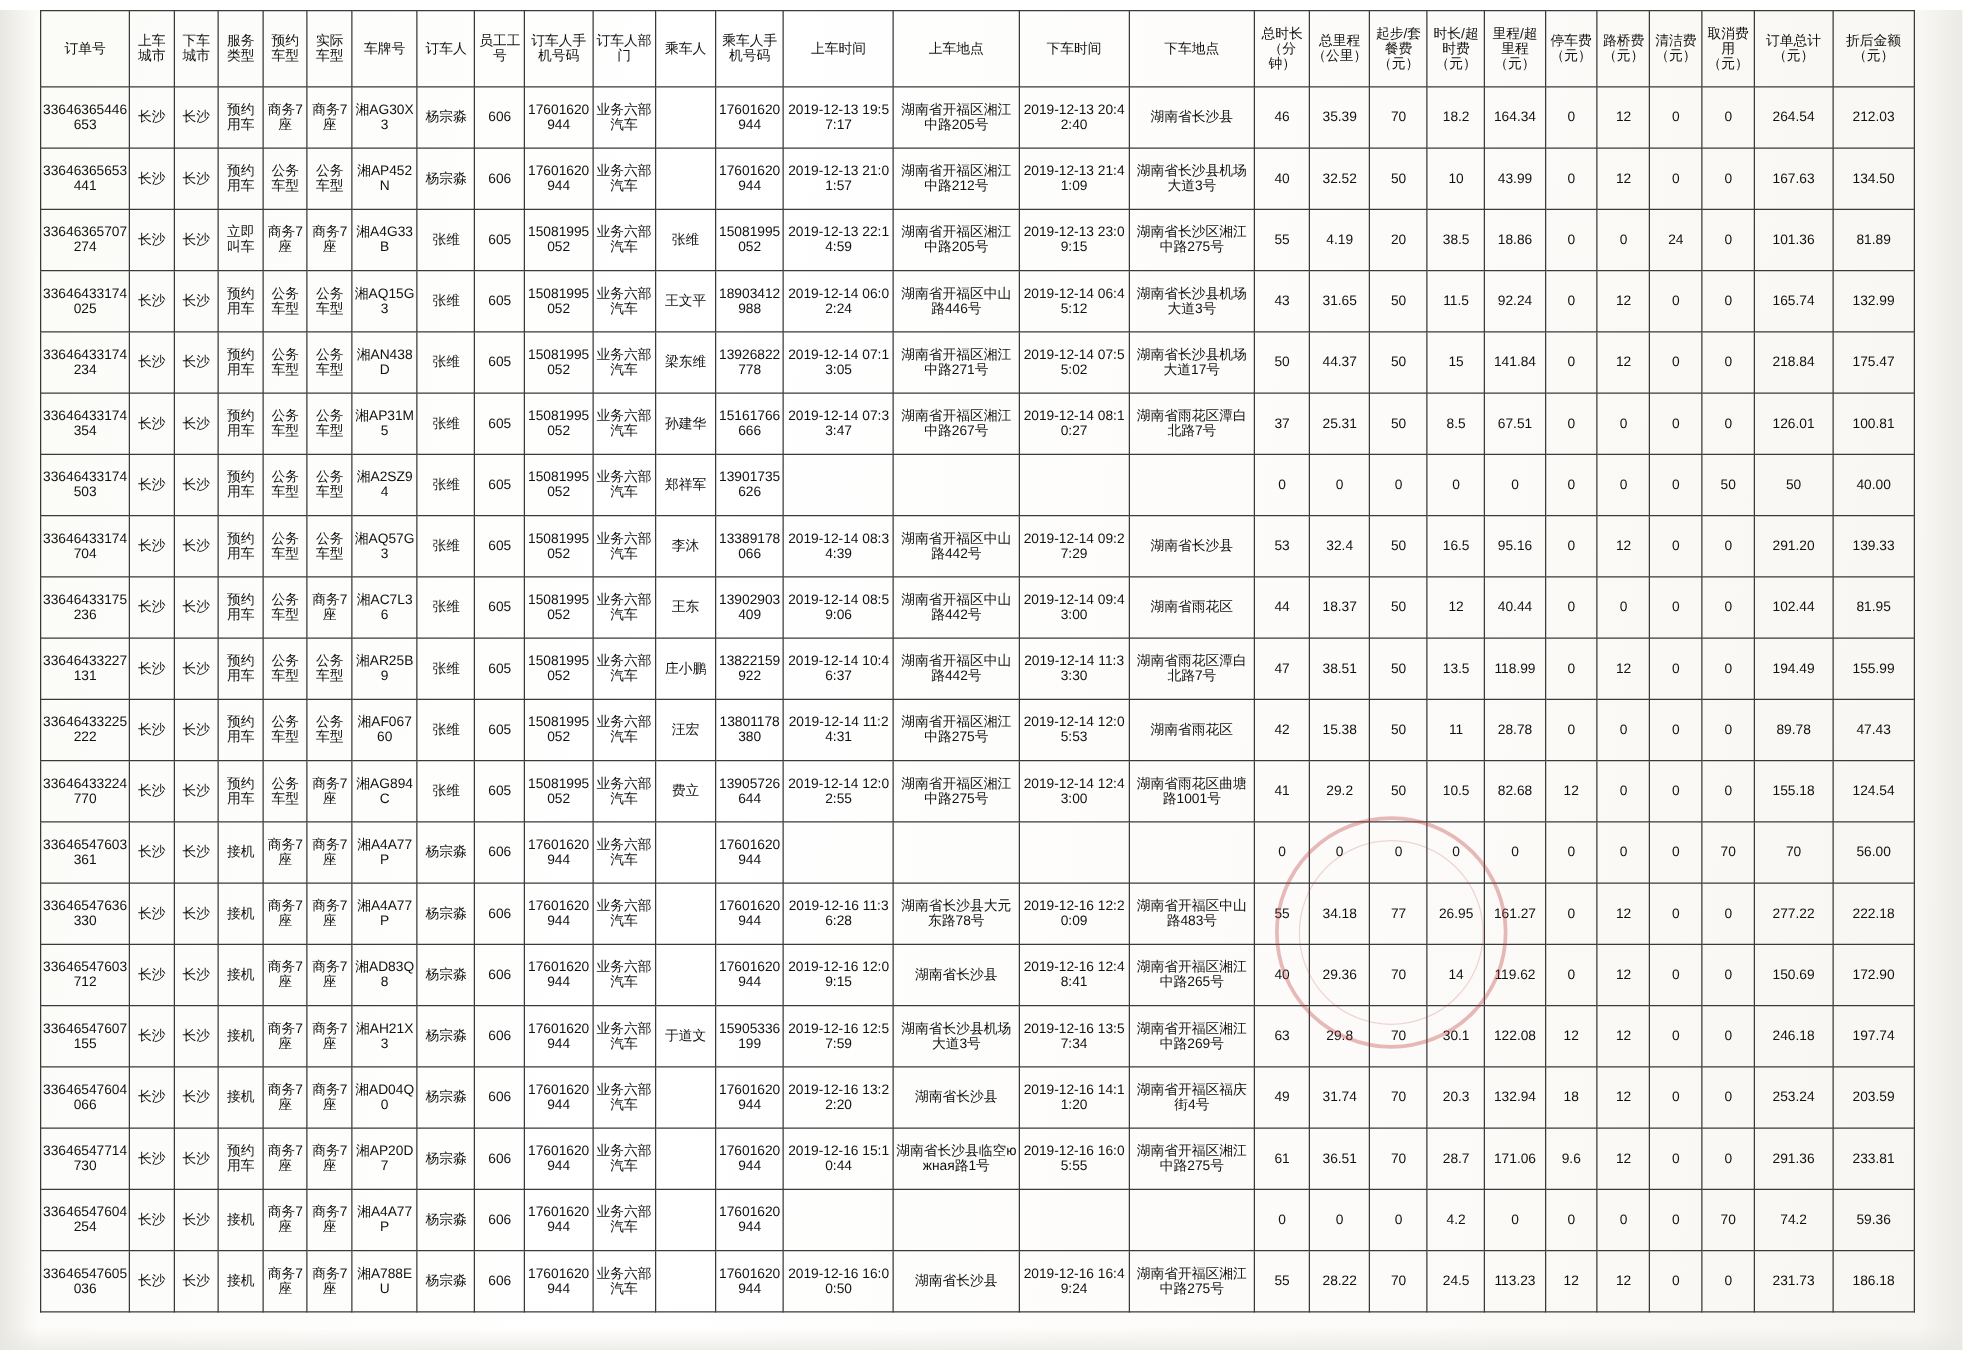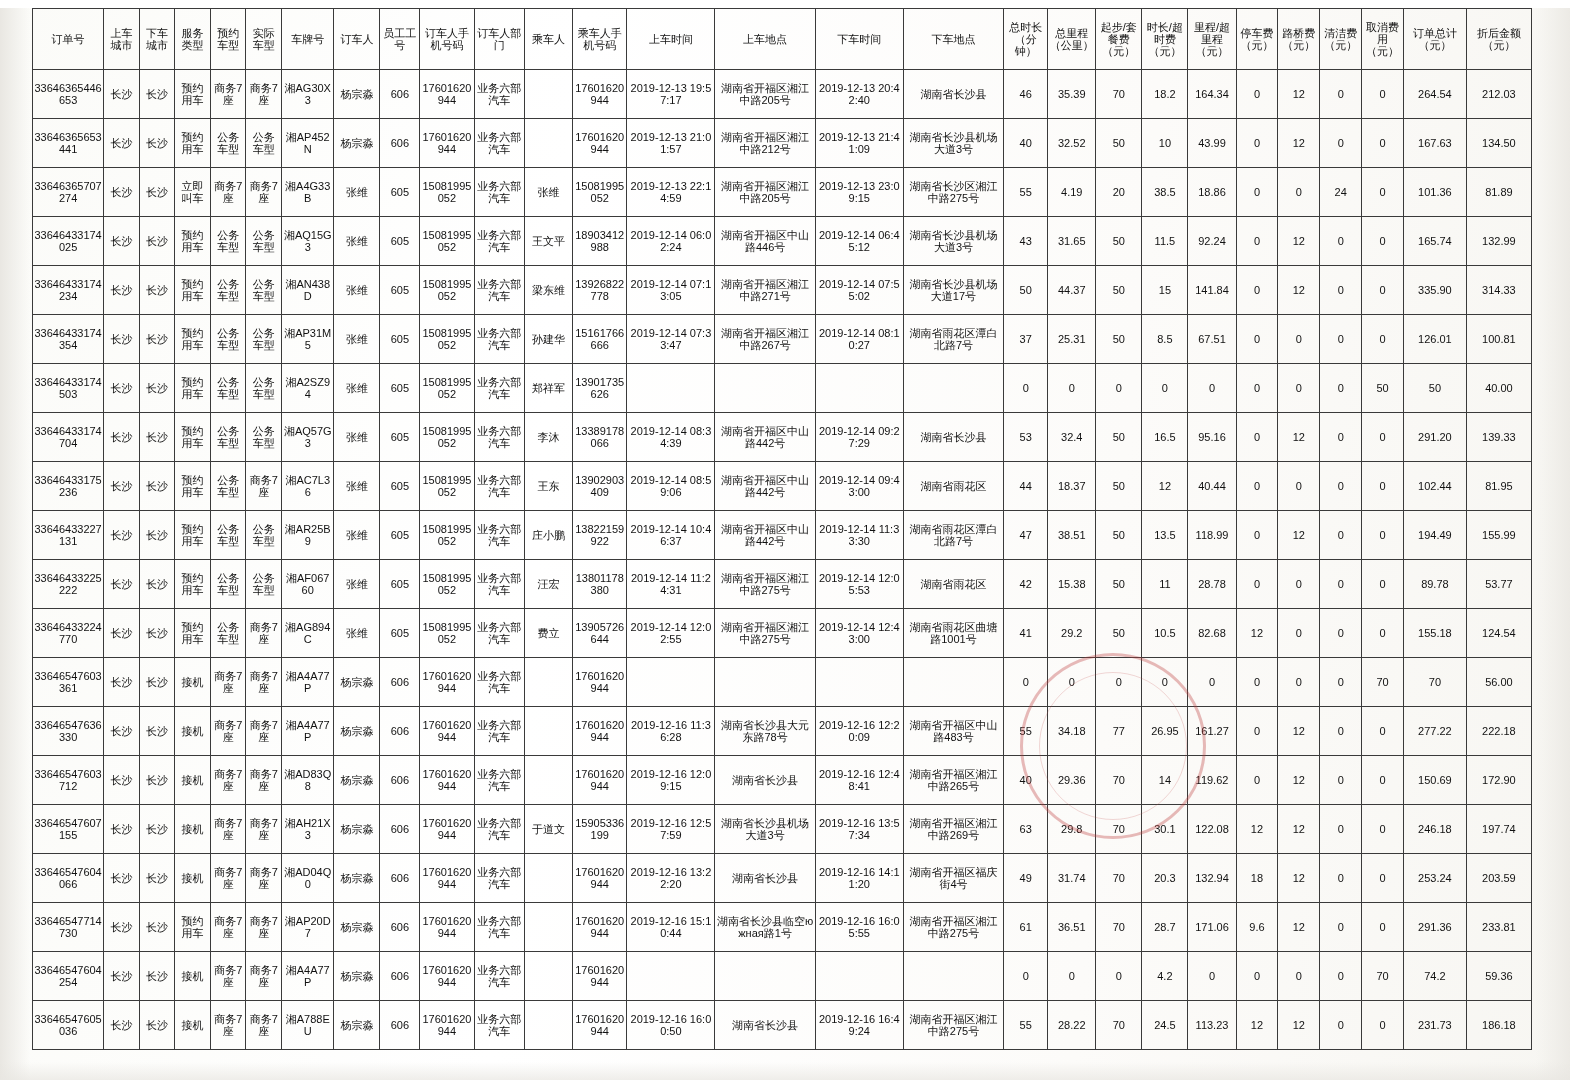--- a/index.html
+++ b/index.html
@@ -276,22 +276,22 @@
           <td>湖南省长沙县机场大道17号</td>
           <td>50</td>
           <td>44.37</td>
           <td>50</td>
           <td>15</td>
           <td>141.84</td>
           <td>0</td>
           <td>12</td>
           <td>0</td>
           <td>0</td>
-          <td>335.90</td>
-          <td>314.33</td>
+          <td>218.84</td>
+          <td>175.47</td>
         </tr>
         <tr>
           <td>33646433174354</td>
           <td>长沙</td>
           <td>长沙</td>
           <td>预约用车</td>
           <td>公务车型</td>
           <td>公务车型</td>
           <td>湘AP31M5</td>
           <td>张维</td>
@@ -457,21 +457,21 @@
           <td>42</td>
           <td>15.38</td>
           <td>50</td>
           <td>11</td>
           <td>28.78</td>
           <td>0</td>
           <td>0</td>
           <td>0</td>
           <td>0</td>
           <td>89.78</td>
-          <td>53.77</td>
+          <td>47.43</td>
         </tr>
         <tr>
           <td>33646433224770</td>
           <td>长沙</td>
           <td>长沙</td>
           <td>预约用车</td>
           <td>公务车型</td>
           <td>商务7座</td>
           <td>湘AG894C</td>
           <td>张维</td>

